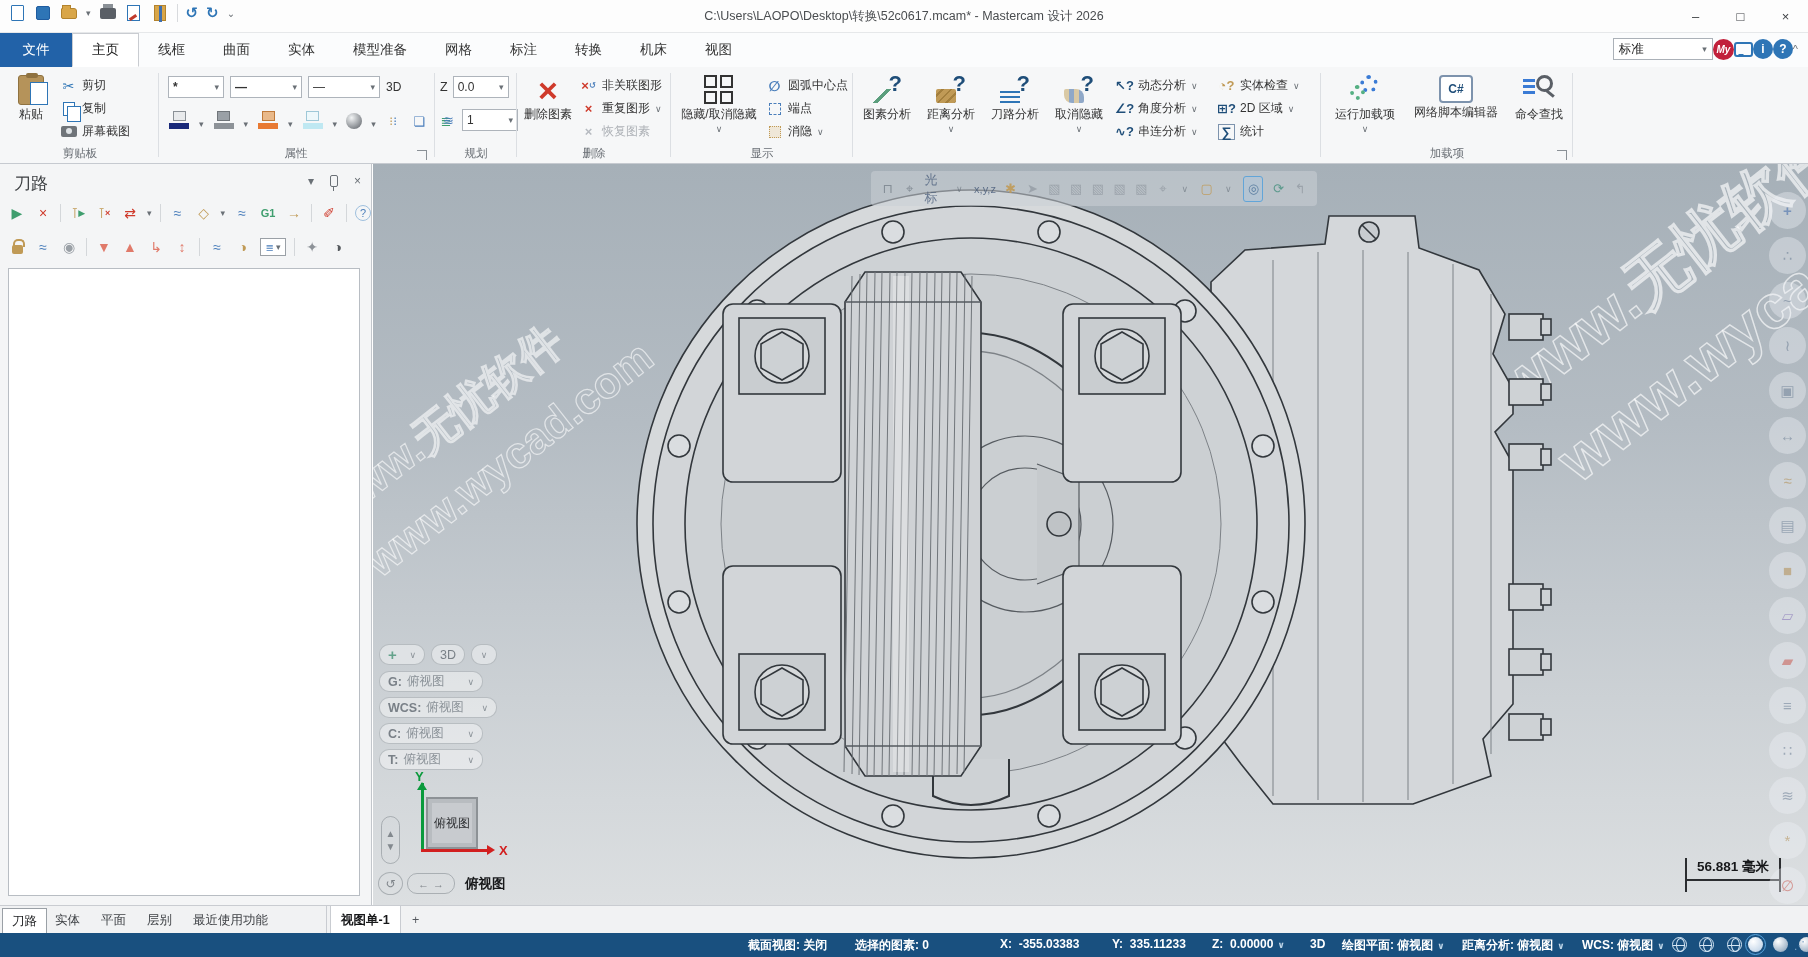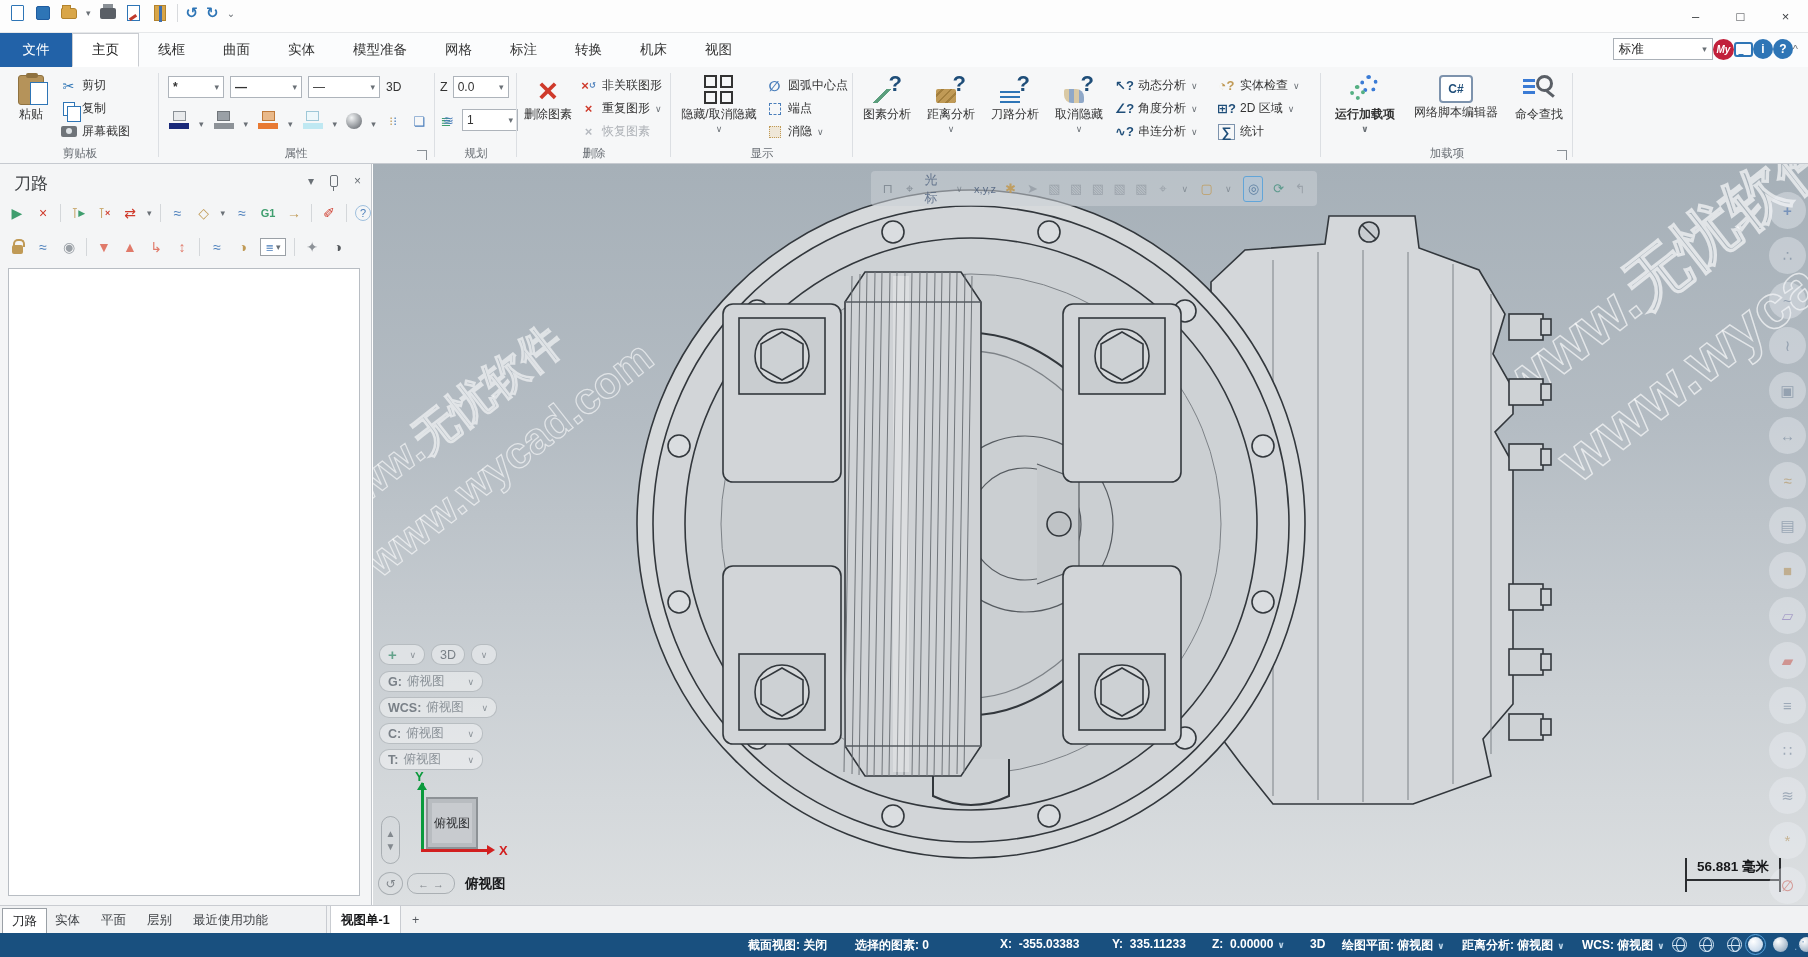--- a/index.html
+++ b/index.html
@@ -201,20 +201,21 @@
           <span class="qi-edit"></span>
         </span>
       <span class="qi">
           <span class="qi-zip"></span>
         </span>
       <span class="qsep"></span>
       <span class="qglyph">↺</span>
       <span class="qglyph">↻</span>
       <span class="qmore">⌄</span>
     </div>
+    <div id="win-title">C:\Users\LAOPO\Desktop\转换\52c0617.mcam* - Mastercam 设计 2026</div>
     <div id="win-controls">
       <span class="wbtn">–</span>
       <span class="wbtn">□</span>
       <span class="wbtn">×</span>
     </div>
   </div>
 
   <div id="tabrow">
     <div id="tabs">
       <span class="tab file">文件</span>
@@ -459,21 +460,21 @@
             <span class="icx">
               <span class="ic-sum">∑</span>
             </span>
             <span>统计</span>
           </div>
       </div>
     </div>
     <div class="rg-sep" style="left:1320px;"></div>
 
     <div class="rg" style="left:1324px;width:246px;">
-      <div class="rbig" style="position:absolute;left:4px;top:2px;width:74px;font-weight:bold;">
+      <div class="rbig" style="position:absolute;left:4px;top:2px;width:74px;">
         <span class="ic-gears">
             <span class="g1c"></span>
             <span class="g2c"></span>
           </span>
         <span class="cap">运行加载项</span>
         <span class="chev">∨</span>
       </div>
       <div class="rbig" style="position:absolute;left:82px;top:2px;width:100px;">
         <span class="ic-cs">C#</span>
         <span class="cap">网络脚本编辑器</span>

